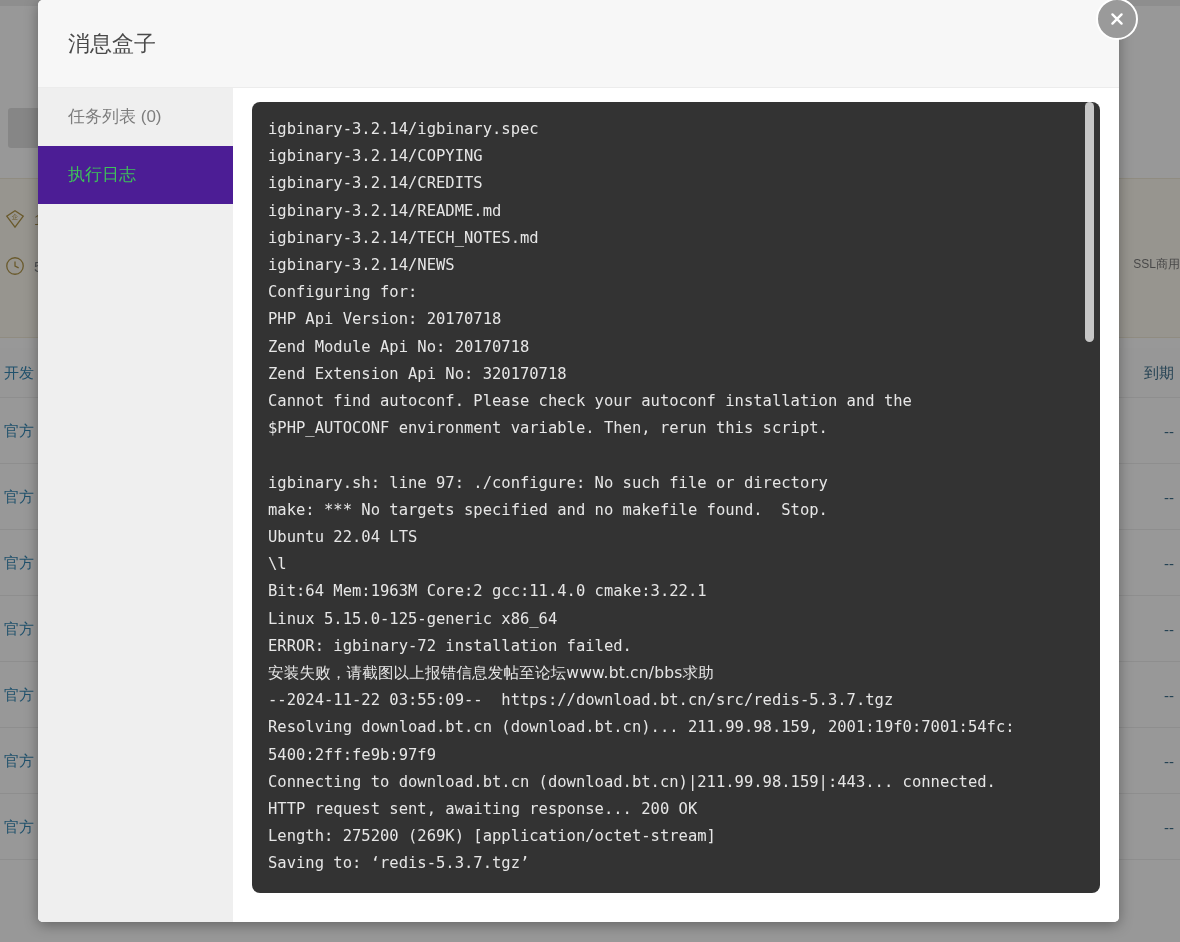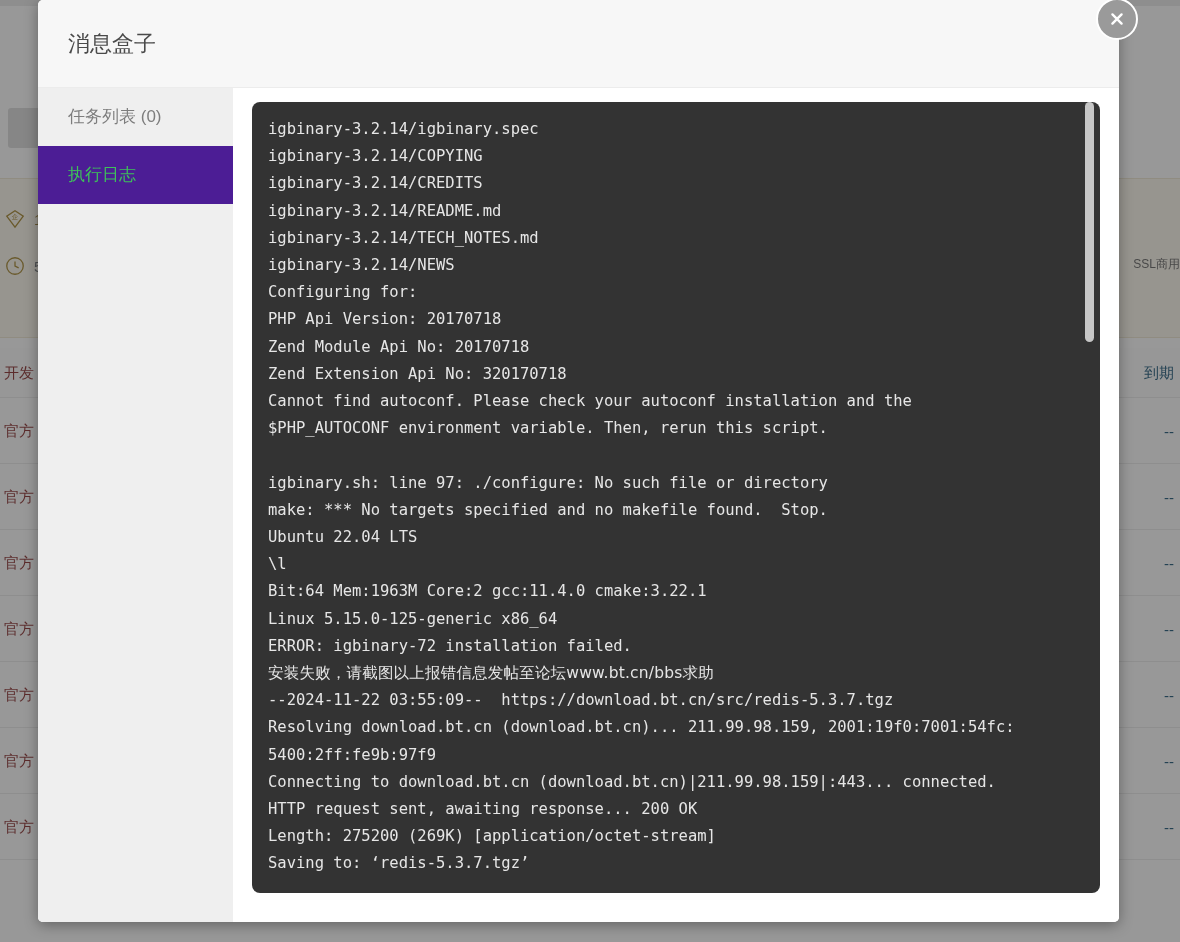--- a/index.html
+++ b/index.html
@@ -81,21 +81,21 @@
     height: 66px;
     border-bottom: 1px solid #e8e8e8;
     position: relative;
   }
   .bg-tr.head { height: 50px; background: #fafafa; }
   .bg-td-left {
     position: absolute;
     left: 4px; top: 50%;
     transform: translateY(-50%);
     font-size: 15px;
-    color: #7f1d1d;
+    color: #0369a1;
     white-space: nowrap;
   }
   .bg-td-right {
     position: absolute;
     right: 6px; top: 50%;
     transform: translateY(-50%);
     font-size: 15px;
     color: #0c4a6e;
     white-space: nowrap;
   }

